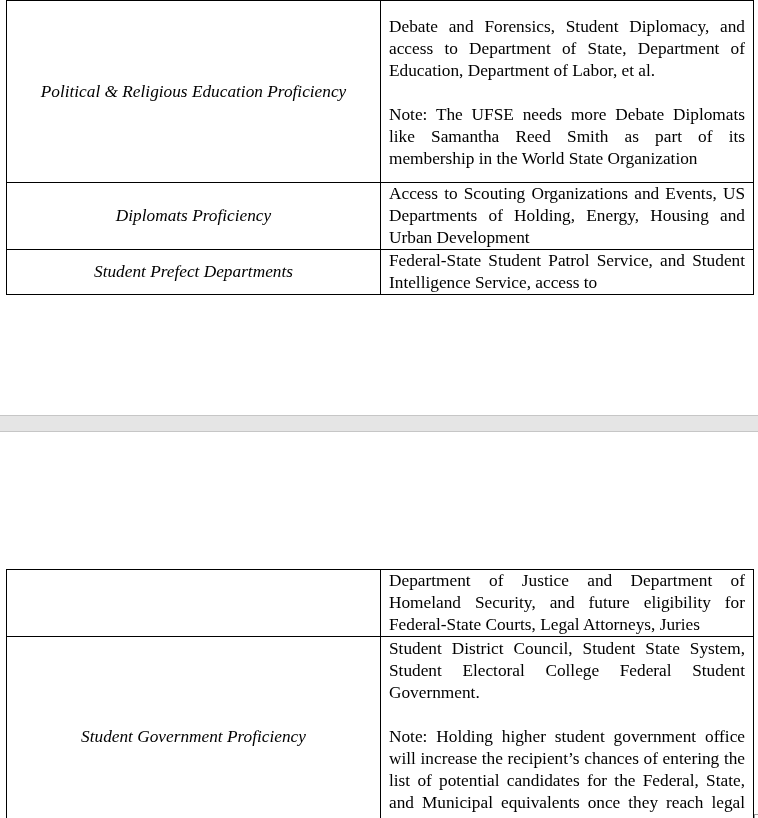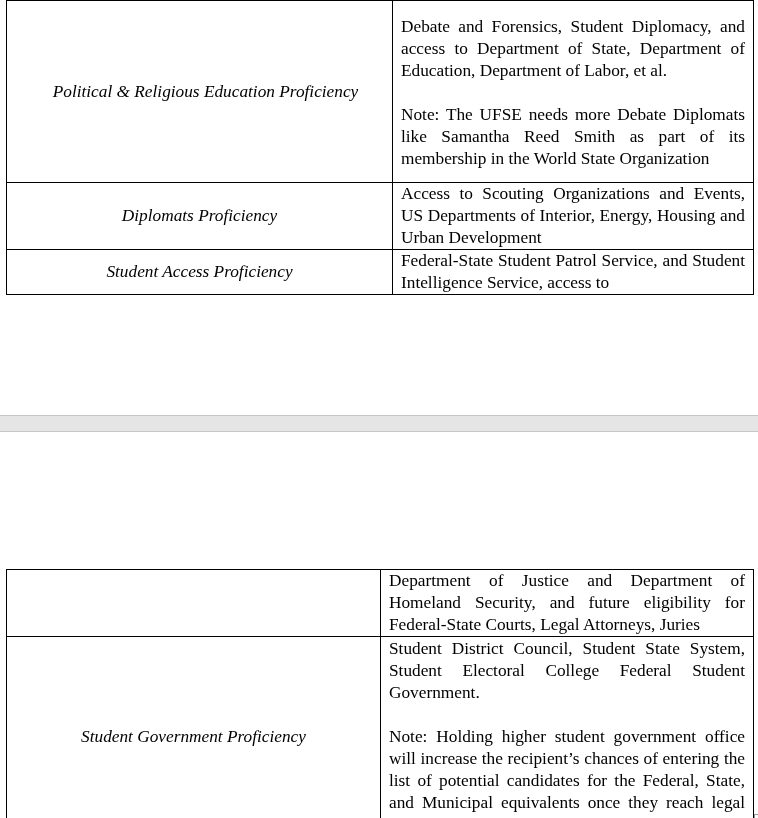--- a/index.html
+++ b/index.html
@@ -59,21 +59,21 @@
       vertical-align: top;
     }
     td.desc-cell p {
       margin: 0;
       text-align: justify;
       text-align-last: left;
     }
     td.desc-cell p.spacer { height: 22px; }
     
     #table-top { top: 0px; }
-    #table-top tr.row-political td { height: 178px; border-top: 1px solid #000; padding-left: 12px; }
+    #table-top tr.row-political td { height: 178px; border-top: 1px solid #000; }
     #table-top tr.row-political td.desc-cell { padding-top: 3px !important; }
     #table-top tr.row-scouting td { height: 66px; }
     #table-top tr.row-prefect td { height: 44px; }
     
     #table-bottom { top: 569px; }
     #table-bottom tr.row-prefect-cont td { height: 66px; }
     #table-bottom tr.row-government td { height: 199px; }
     .nowrap-last { text-align-last: justify; }
     .corner-mark {
       position: absolute;
@@ -96,25 +96,25 @@
       <td class="label-cell">Political &amp; Religious Education Proficiency</td>
       <td class="desc-cell">
         <p>Debate and Forensics, Student Diplomacy, and access to Department of State, Department of Education, Department of Labor, et al.</p>
         <p class="spacer"></p>
         <p>Note: The UFSE needs more Debate Diplomats like Samantha Reed Smith as part of its membership in the World State Organization</p>
       </td>
     </tr>
     <tr class="row-scouting">
       <td class="label-cell">Diplomats Proficiency</td>
       <td class="desc-cell">
-        <p>Access to Scouting Organizations and Events, US Departments of Interior, Energy, Housing and Urban Development</p>
+        <p>Access to Scouting Organizations and Events, US Departments of Holding, Energy, Housing and Urban Development</p>
       </td>
     </tr>
     <tr class="row-prefect">
-      <td class="label-cell">Student Access Proficiency</td>
+      <td class="label-cell">Student Prefect Departments</td>
       <td class="desc-cell">
         <p class="nowrap-last">Federal-State Student Patrol Service, and Student Intelligence Service, access to</p>
       </td>
     </tr>
   </tbody>
     </table>
 </div>
 
 <div class="page-gap"></div>
 

